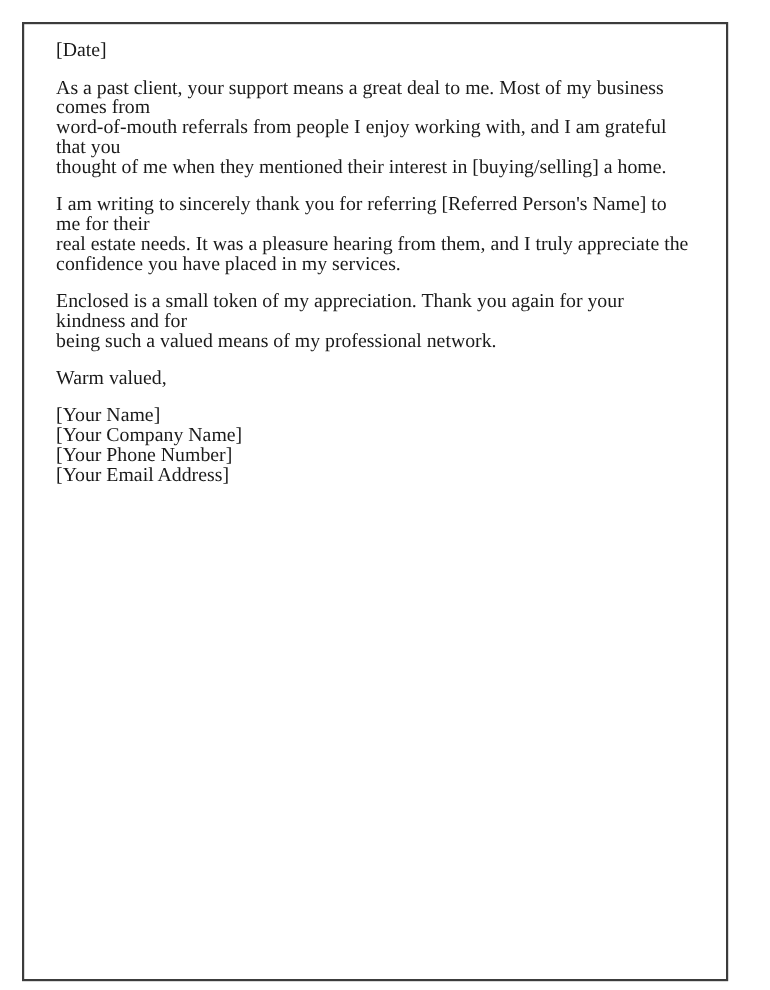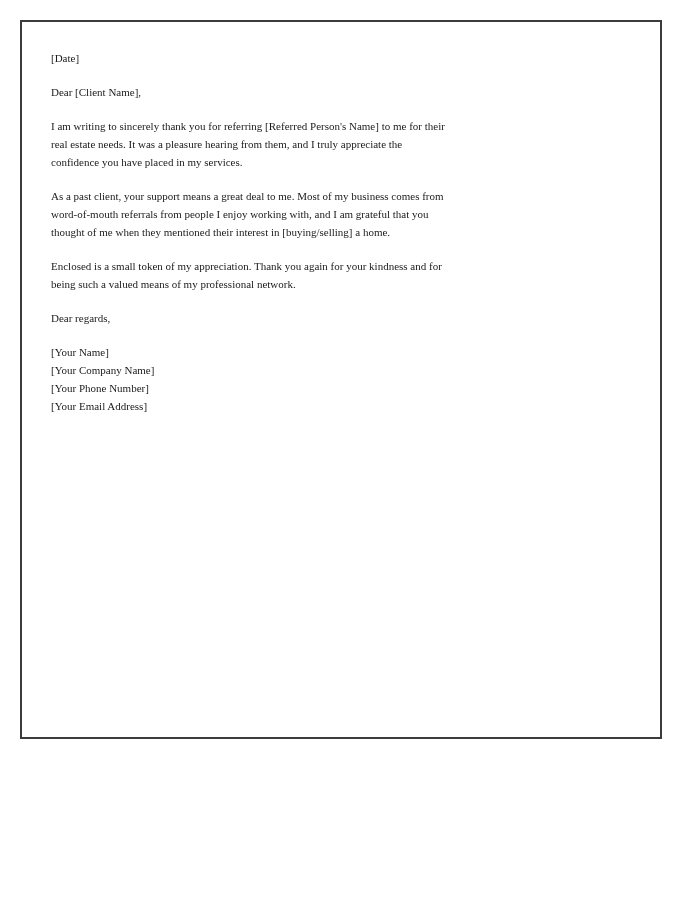--- a/index.html
+++ b/index.html
@@ -11,54 +11,53 @@
     width: 700px;
     height: 900px;
     position: relative;
     font-family: "Liberation Serif", serif;
   }
   .letter-page {
     position: absolute;
     left: 20px;
     top: 20px;
     width: 642px;
-    height: 719px;
+    height: 872px;
     box-sizing: border-box;
     background: var(--page-bg, #ffffff);
     border: 2px solid var(--border-color, #3c3c3c);
-    padding: 27px 34px 0 29px;
+    padding: 14px 34px 0 29px;
     color: var(--text-color, #1a1a1a);
-    font-size: 11px;
+    font-size: 18px;
     line-height: 18px;
   }
   .block {
     margin: 0 0 16px 0;
     white-space: pre-line;   
   }
 </style>
 </head>
 <body>
 
 <div class="letter-page">
   <p class="block">[Date]</p>
 
 
-  <p class="block">Dear [Client Name],</p>
+
+  <p class="block">As a past client, your support means a great deal to me. Most of my business comes from
+word-of-mouth referrals from people I enjoy working with, and I am grateful that you
+thought of me when they mentioned their interest in [buying/selling] a home.</p>
 
   <p class="block">I am writing to sincerely thank you for referring [Referred Person's Name] to me for their
 real estate needs. It was a pleasure hearing from them, and I truly appreciate the
 confidence you have placed in my services.</p>
 
-  <p class="block">As a past client, your support means a great deal to me. Most of my business comes from
-word-of-mouth referrals from people I enjoy working with, and I am grateful that you
-thought of me when they mentioned their interest in [buying/selling] a home.</p>
-
 
   <p class="block">Enclosed is a small token of my appreciation. Thank you again for your kindness and for
 being such a valued means of my professional network.</p>
 
-  <p class="block">Dear regards,</p>
+  <p class="block">Warm valued,</p>
 
   <p class="block">[Your Name]
 [Your Company Name]
 [Your Phone Number]
 [Your Email Address]</p>
 </div>
 
 </body></html>

